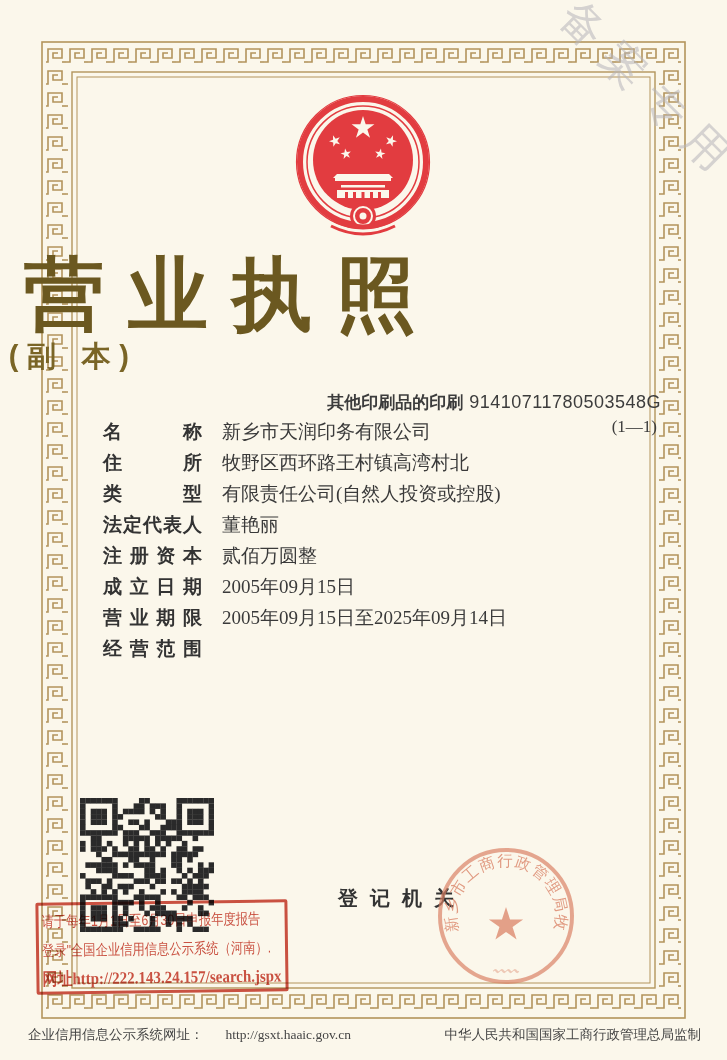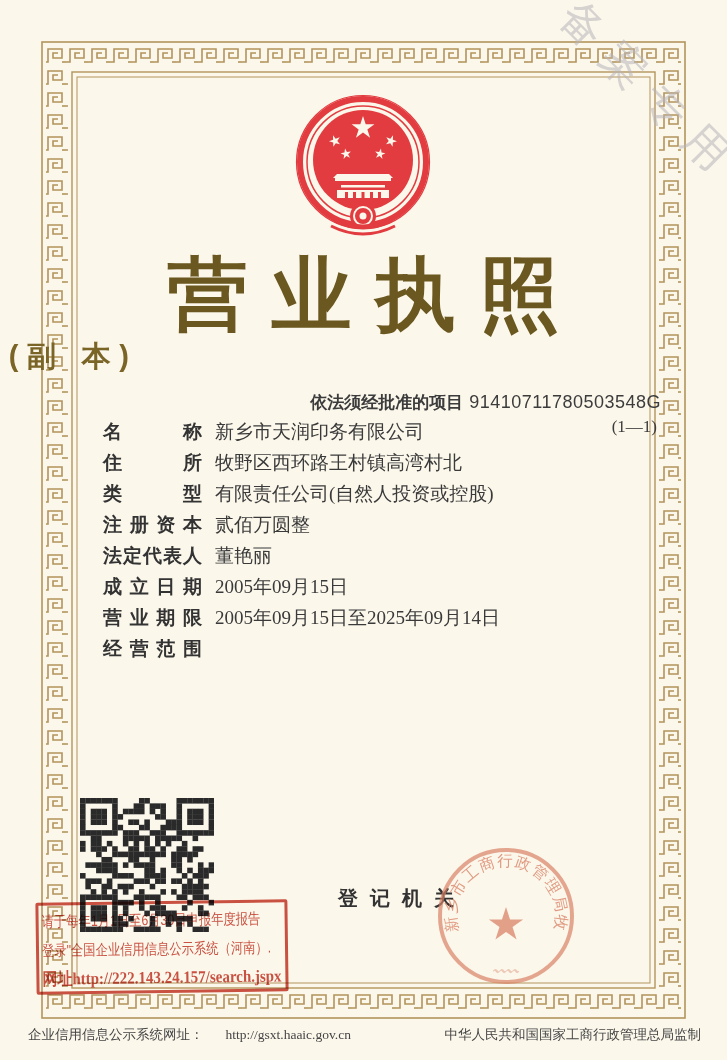--- a/index.html
+++ b/index.html
@@ -18,21 +18,21 @@
     position:absolute;left:588px;top:-12px;
     transform:rotate(45deg);transform-origin:left top;
     font-size:44px;letter-spacing:14px;color:#b7b5ba;opacity:.55;
     white-space:nowrap;font-weight:400;
   }
   
   .emblem{position:absolute;left:279px;top:92px;}
   
   .title{
     position:absolute;top:242px;left:0;width:100%;
-    text-align:center;font-size:80px;font-weight:bold;
+    text-align:left;font-size:80px;font-weight:bold;
     letter-spacing:.30em;text-indent:.30em;
     color:#6b5820;
   }
   .subtitle{
     position:absolute;top:337px;left:0;width:100%;
     font-size:29px;font-weight:bold;
     letter-spacing:.30em;text-indent:.30em;
     color:#7a6526;
   }
   
@@ -48,21 +48,21 @@
   }
   
   .fields{position:absolute;left:103px;top:422px;width:568px;}
   .field-row{display:flex;align-items:flex-start;margin-bottom:11px;}
   .field-label{
     width:99px;flex:0 0 99px;
     font-size:19px;font-weight:bold;line-height:20px;
     text-align:justify;text-align-last:justify;color:#333;
   }
   .field-value{
-    margin-left:13px;flex:1;
+    margin-left:20px;flex:1;
     font-family:"Liberation Serif","DejaVu Serif",serif;
     font-size:19px;line-height:20px;color:#3a3a3a;
     white-space:pre-line;
   }
   .field-row.scope .field-value{line-height:25px;margin-top:2px;}
   
   .qr{position:absolute;left:80px;top:798px;}
   
   .stamp{
     position:absolute;left:36px;top:901px;width:252px;height:92px;
@@ -154,45 +154,45 @@
     <circle cx="84" cy="124" r="3.5" fill="#fbf7eb"></circle>
     <path d="M56 128 Q84 142 112 128" fill="none" stroke="#e23c40" stroke-width="5"></path>
     <path d="M52 134 Q84 150 116 134" fill="none" stroke="#e23c40" stroke-width="3"></path>
   </svg>
 
   <div class="title">营业执照</div>
   <div class="subtitle">(副 本)</div>
 
   <div class="code-block">
     <div class="code-line">
-      <span>依法须经批准的项目</span><span class="code-value">91410711780503548G</span>
+      <span>其他印刷品的印刷</span><span class="code-value">91410711780503548G</span>
     </div>
     <div class="code-page">(1—1)</div>
   </div>
 
   <div class="fields">
     <div class="field-row">
       <div class="field-label">名称</div>
       <div class="field-value">新乡市天润印务有限公司</div>
     </div>
     <div class="field-row">
       <div class="field-label">住所</div>
       <div class="field-value">牧野区西环路王村镇高湾村北</div>
     </div>
     <div class="field-row">
       <div class="field-label">类型</div>
       <div class="field-value">有限责任公司(自然人投资或控股)</div>
     </div>
     <div class="field-row">
+      <div class="field-label">法定代表人</div>
+      <div class="field-value">董艳丽</div>
+    </div>
+    <div class="field-row">
       <div class="field-label">注册资本</div>
       <div class="field-value">贰佰万圆整</div>
-    </div>
-    <div class="field-row">
-      <div class="field-label">法定代表人</div>
-      <div class="field-value">董艳丽</div>
     </div>
     <div class="field-row">
       <div class="field-label">成立日期</div>
       <div class="field-value">2005年09月15日</div>
     </div>
     <div class="field-row">
       <div class="field-label">营业期限</div>
       <div class="field-value">2005年09月15日至2025年09月14日</div>
     </div>
     <div class="field-row scope">

